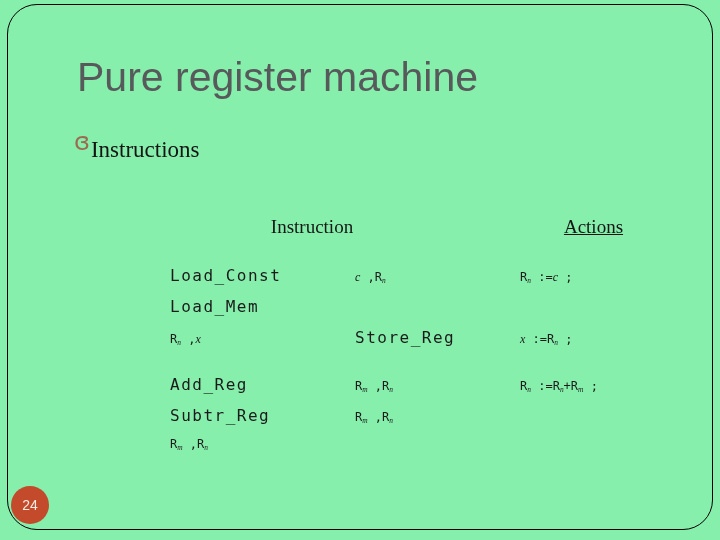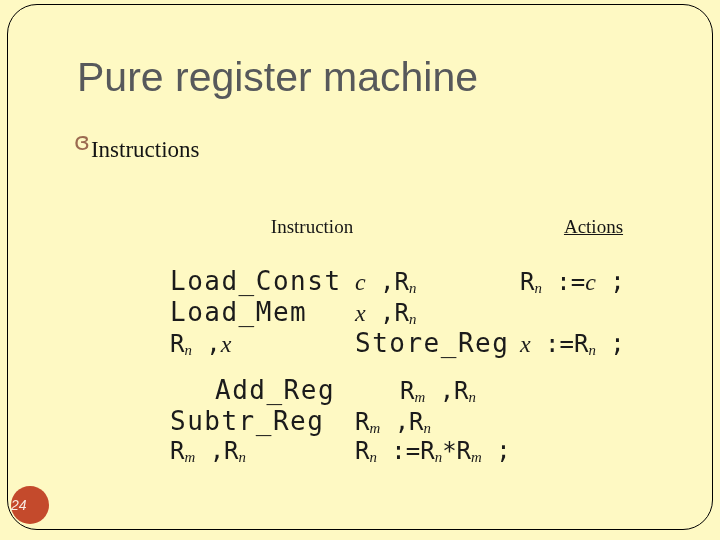--- a/index.html
+++ b/index.html
@@ -1,20 +1,20 @@
 <!DOCTYPE html>
 <html><head>
 <meta charset="utf-8">
 <style>
   html, body { margin: 0; padding: 0; background: #ffffff; }
   body {
     width: 720px; height: 540px; position: relative; overflow: hidden;
     font-family: "Liberation Sans", sans-serif;
   }
-  .slide { position: absolute; inset: 0; background: #fef9c3; }
+  .slide { position: absolute; inset: 0; background: #86efac; }
 
   .slide-frame {
     position: absolute; left: 7px; top: 4px; right: 7px; bottom: 10px;
     border: 1.5px solid var(--border, #000); border-radius: 30px;
     pointer-events: none;
   }
 
   .slide-title {
     position: absolute; left: 77px; top: 56px;
     font-family: "Liberation Sans", sans-serif;
@@ -47,37 +47,37 @@
     font-family: "Liberation Serif", serif; font-size: 19px;
     color: #161616; margin-bottom: 28px;
   }
   .th-instruction { grid-column: 1 / 3; justify-self: center; transform: translateX(-36px); margin-left: 6px; }
   .th-actions     { grid-column: 3;     justify-self: center; transform: translateX(-14px); text-decoration: underline; }
 
   .trow {
     display: grid; grid-template-columns: 185px 165px 1fr;
     height: 31px; align-items: baseline;
   }
-  .trow.group-start { margin-top: 16px; margin-left: 45px; }
+  .trow.group-start { margin-top: 16px; }
   .cell { white-space: nowrap; }
-  .c-name { font-size: 26px; letter-spacing: 1.5px; }
-  .c-ops, .c-act { font-size: 24px; }
+  .c-name { font-size: 16px; letter-spacing: 1.5px; }
+  .c-ops, .c-act { font-size: 12px; }
 
   .tk-m { font-family: "DejaVu Sans Mono", monospace; font-style: normal; }
   .tk-v { font-family: "Liberation Serif", serif; font-style: italic; }
   .tk-s {
     font-family: "Liberation Serif", serif; font-style: italic;
     font-size: 0.62em; vertical-align: -0.22em; letter-spacing: 0;
   }
 
   .page-badge {
     position: absolute; left: 11px; top: 486px;
     width: 38px; height: 38px; border-radius: 50%;
     background: var(--accent, #c44a2c);
-    display: flex; align-items: center; justify-content: flex-start; font-style: italic;
+    display: flex; align-items: center; justify-content: center;
   }
   .page-badge span {
     color: #f8ece2; font-size: 14px; font-family: "Liberation Sans", sans-serif;
   }
 </style>
 </head>
 <body style="--accent: #c44a2c; --titlegray: #57595b; --bulletbrown: #9b6a50; --ink: #141414; --border: #000000;">
 
 <div class="slide">
 
@@ -96,38 +96,37 @@
       <div class="th th-actions">Actions</div>
     </div>
     <div class="tbody">
         <div class="trow">
           <div class="cell c-name tk-m">Load_Const</div>
           <div class="cell c-ops"><span class="tk-v">c</span><span class="tk-m"> ,</span><span class="tk-m">R</span><span class="tk-s">n</span></div>
           <div class="cell c-act"><span class="tk-m">R</span><span class="tk-s">n</span><span class="tk-m"> :=</span><span class="tk-v">c</span><span class="tk-m"> ;</span></div>
         </div>
         <div class="trow">
           <div class="cell c-name tk-m">Load_Mem</div>
-          <div class="cell c-ops"><span class="tk-v">x</span><span class="tk-m"> ,</span><span class="tk-m">R</span><span class="tk-s">n</span></div>
         </div>
         <div class="trow">
           <div class="cell c-ops"><span class="tk-m">R</span><span class="tk-s">n</span><span class="tk-m"> ,</span><span class="tk-v">x</span></div>
           <div class="cell c-name tk-m">Store_Reg</div>
           <div class="cell c-act"><span class="tk-v">x</span><span class="tk-m"> :=</span><span class="tk-m">R</span><span class="tk-s">n</span><span class="tk-m"> ;</span></div>
         </div>
         <div class="trow group-start">
           <div class="cell c-name tk-m">Add_Reg</div>
           <div class="cell c-ops"><span class="tk-m">R</span><span class="tk-s">m</span><span class="tk-m"> ,</span><span class="tk-m">R</span><span class="tk-s">n</span></div>
+          <div class="cell c-act"><span class="tk-m">R</span><span class="tk-s">n</span><span class="tk-m"> :=</span><span class="tk-m">R</span><span class="tk-s">n</span><span class="tk-m">+</span><span class="tk-m">R</span><span class="tk-s">m</span><span class="tk-m"> ;</span></div>
         </div>
         <div class="trow">
           <div class="cell c-name tk-m">Subtr_Reg</div>
           <div class="cell c-ops"><span class="tk-m">R</span><span class="tk-s">m</span><span class="tk-m"> ,</span><span class="tk-m">R</span><span class="tk-s">n</span></div>
         </div>
         <div class="trow">
           <div class="cell c-ops"><span class="tk-m">R</span><span class="tk-s">m</span><span class="tk-m"> ,</span><span class="tk-m">R</span><span class="tk-s">n</span></div>
-          <div class="cell c-act"><span class="tk-m">R</span><span class="tk-s">n</span><span class="tk-m"> :=</span><span class="tk-m">R</span><span class="tk-s">n</span><span class="tk-m">*</span><span class="tk-m">R</span><span class="tk-s">m</span><span class="tk-m"> ;</span></div>
         </div>
       </div>
   </div>
 
   <div class="page-badge">
     <span>24</span>
   </div>
 
 </div>
 

